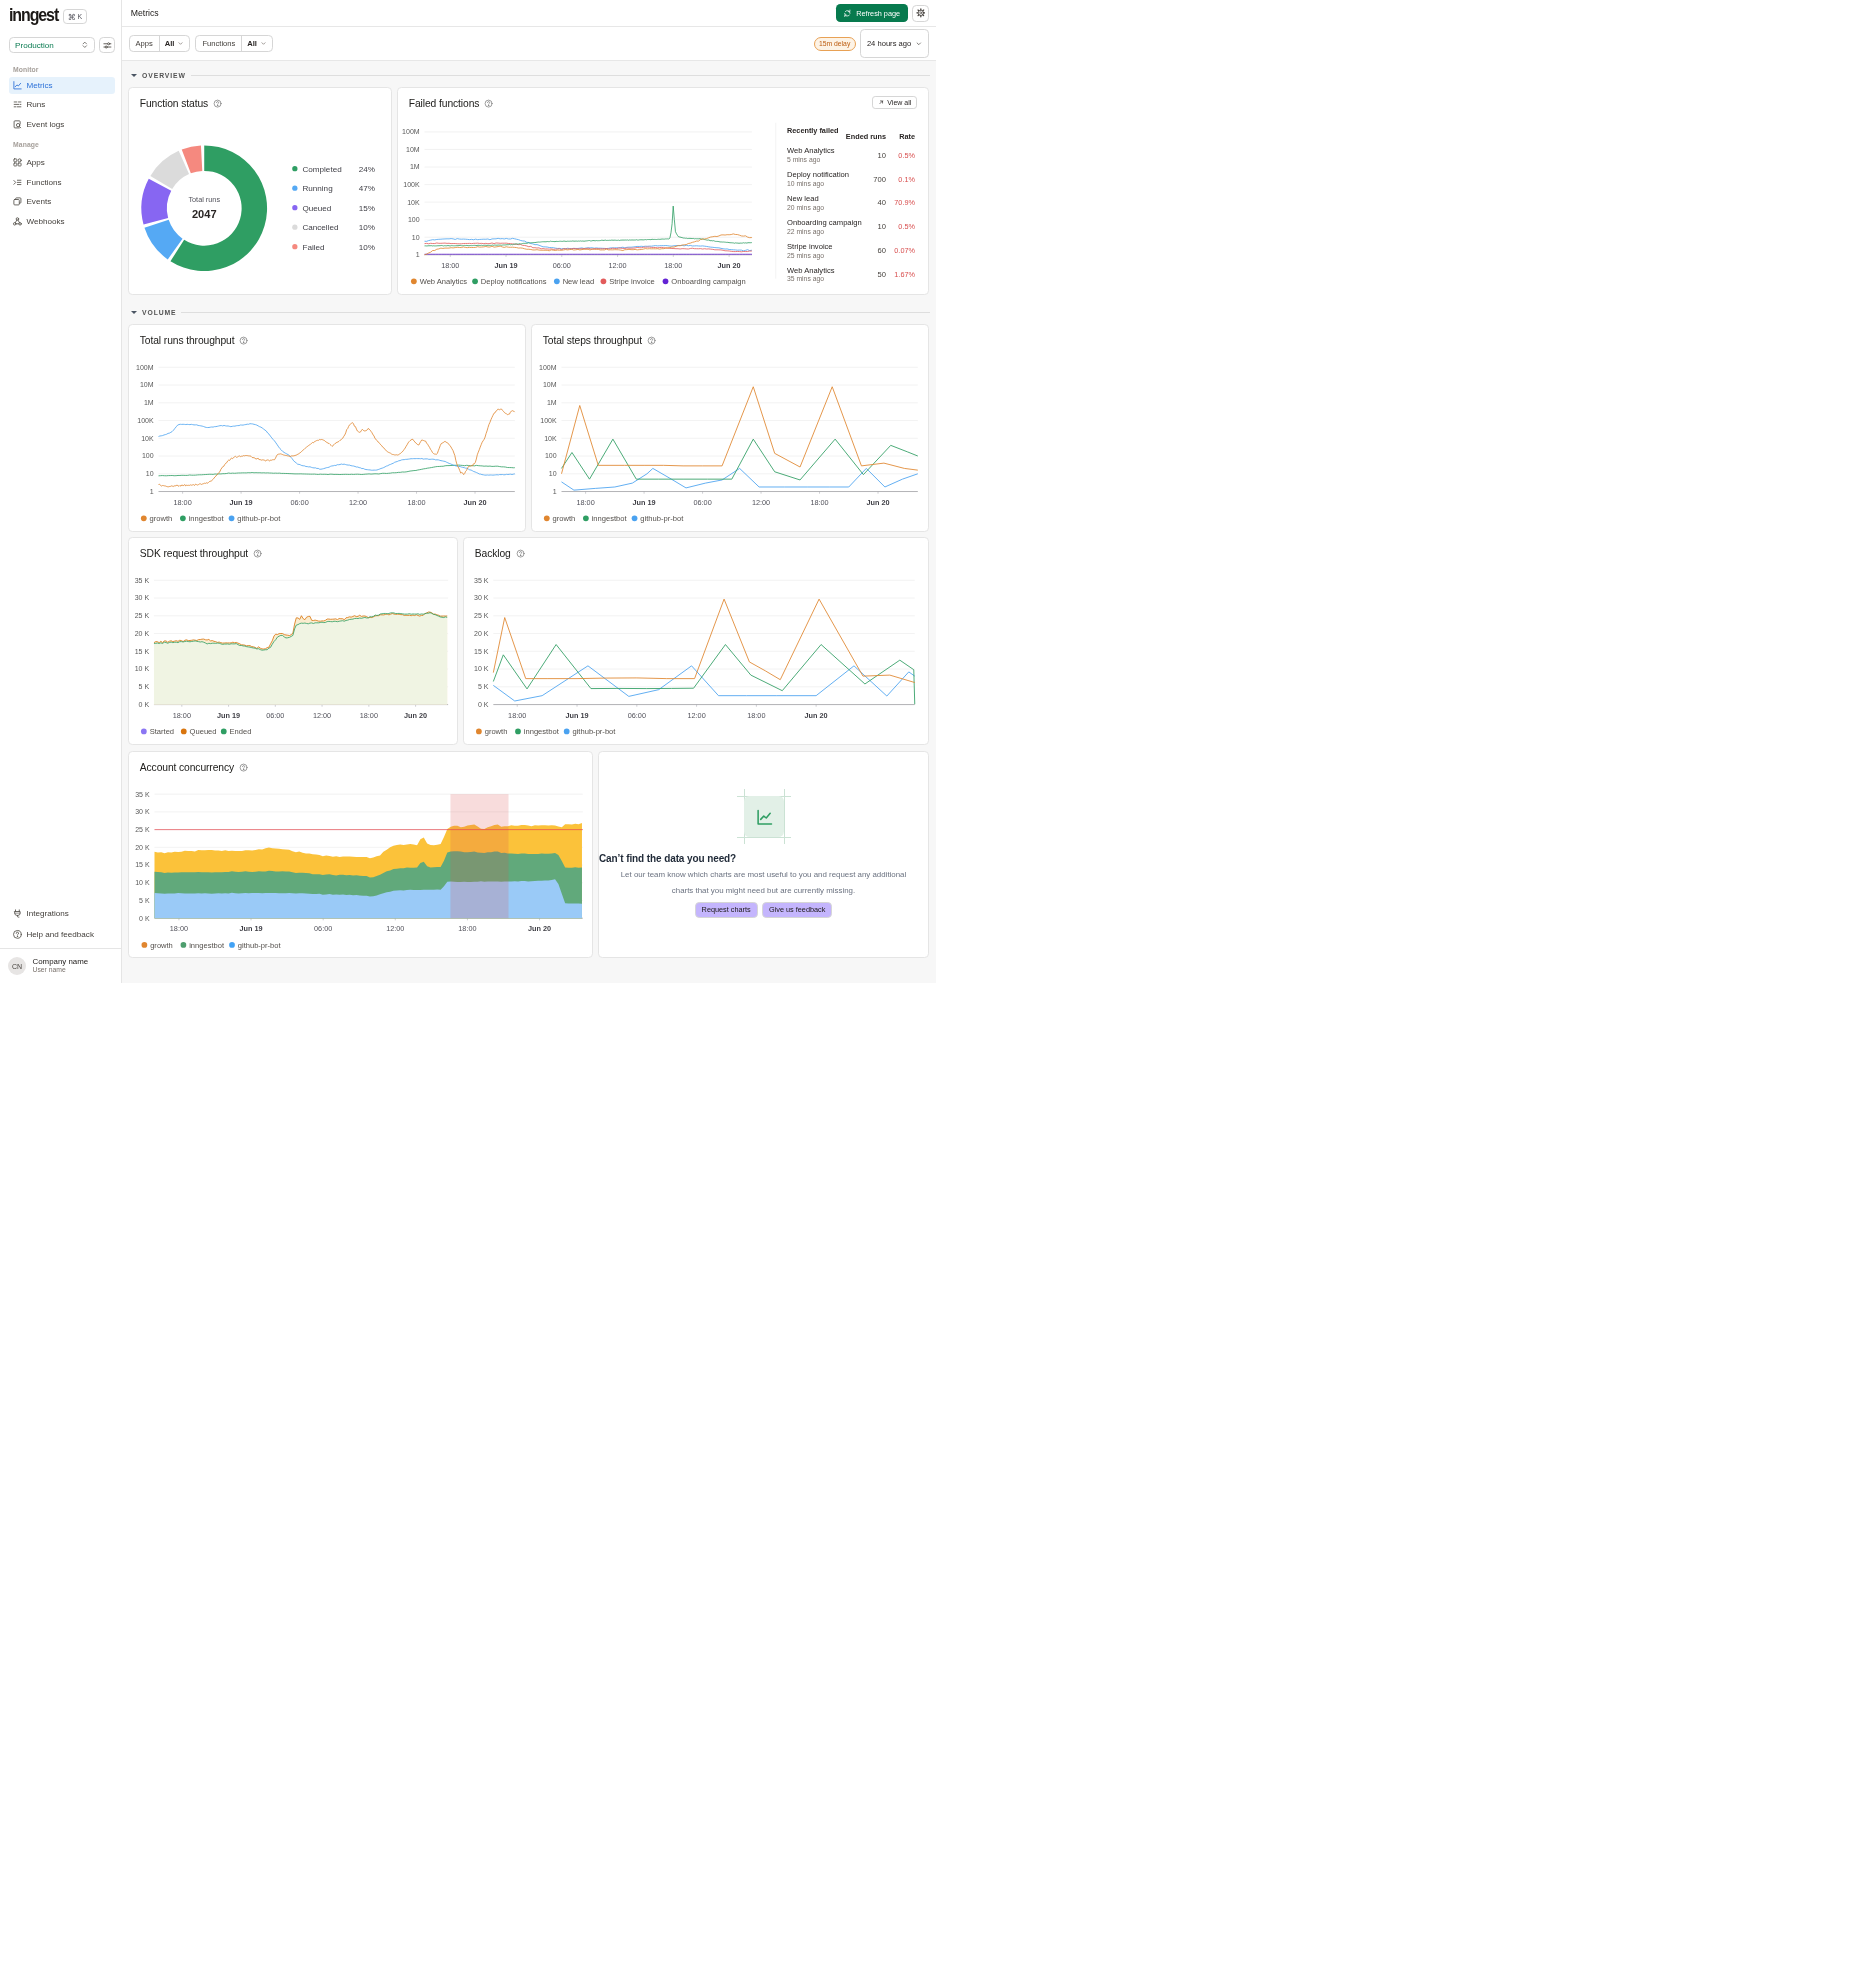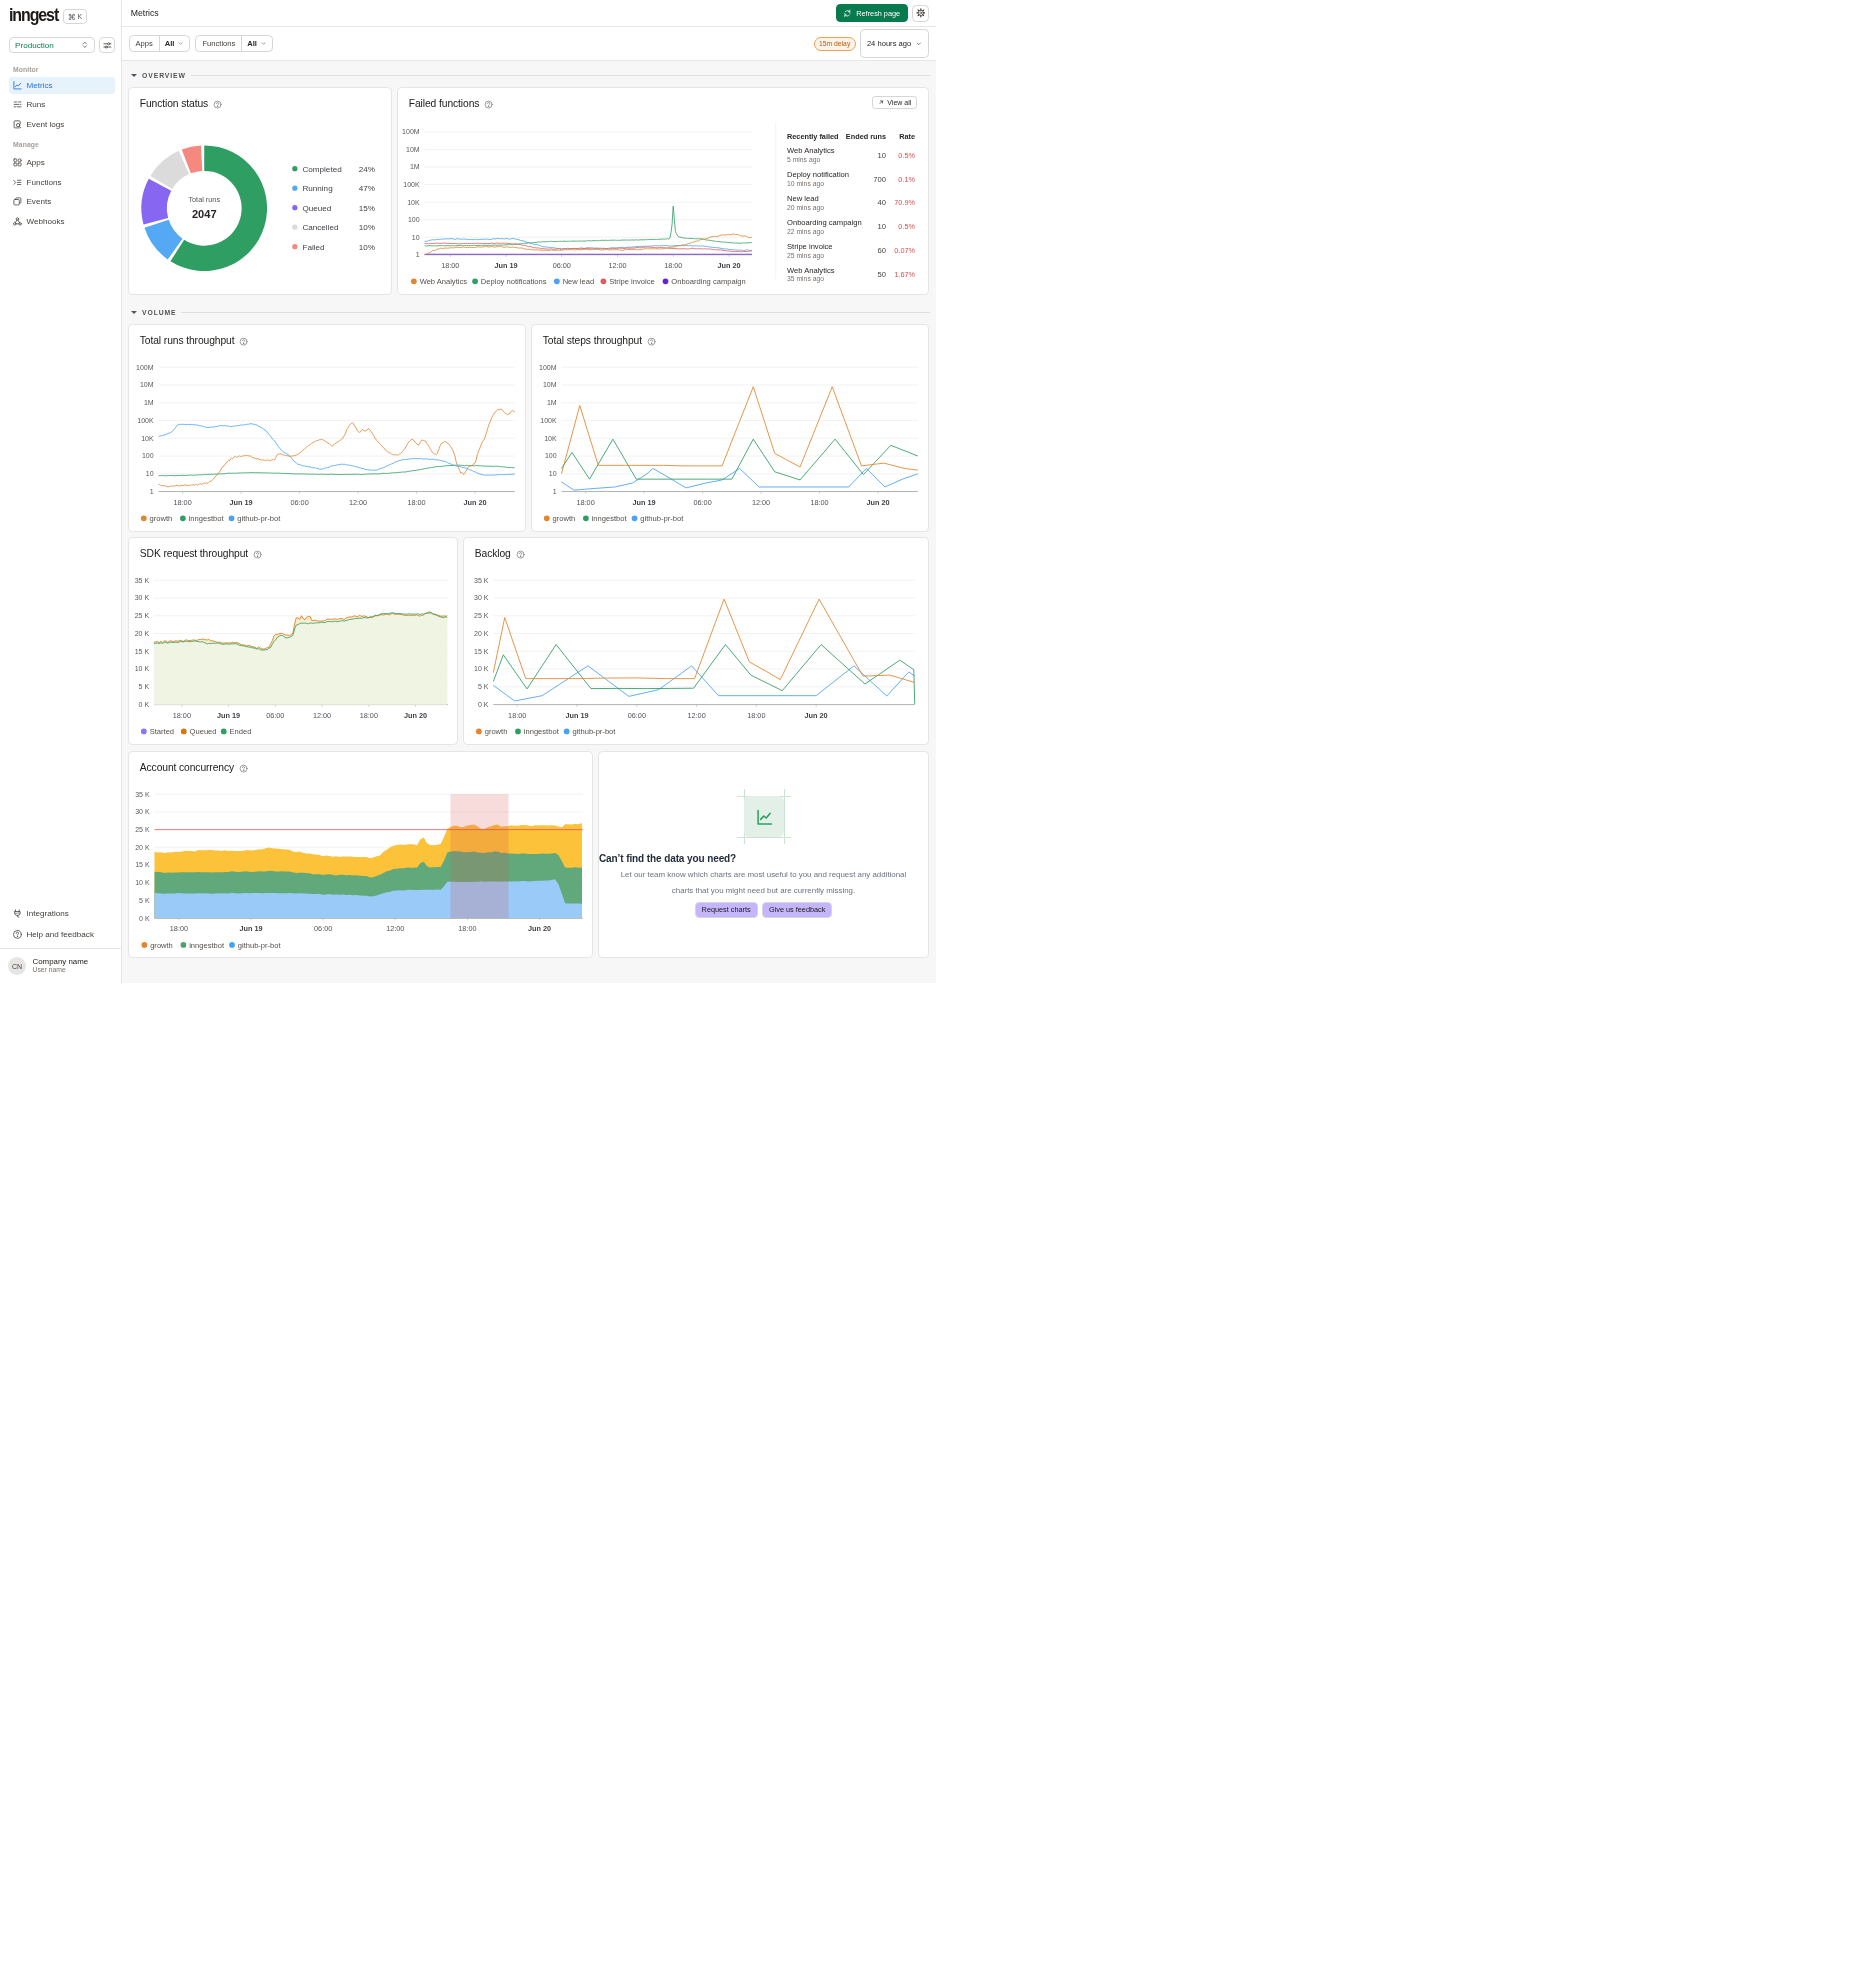--- a/index.html
+++ b/index.html
@@ -30,21 +30,21 @@
 .fgroup{display:flex;align-items:stretch;height:16.2px;border:0.5px solid #d6d6d6;border-radius:4.3px;overflow:hidden;margin-right:5.4px}
 .fgroup .lab{display:flex;align-items:center;padding:0 6px;font-size:7.6px;color:#44403c;border-right:0.5px solid #d6d6d6}
 .fgroup .val{display:flex;align-items:center;gap:2.7px;padding:0 4.9px;font-size:7.6px;font-weight:bold;color:#292524}
 .delay{margin-left:auto;height:14px;border:0.5px solid #e8a155;background:#fdf3e6;color:#bc5b0e;border-radius:541px;display:flex;align-items:center;padding:0 4.3px;font-size:6.8px;font-weight:500}
 .range{margin-left:4.9px;height:29px;border:0.5px solid #d6d6d6;border-radius:4.3px;display:flex;align-items:center;gap:3.8px;padding:0 5.4px;font-size:7.6px;color:#292524}
 #content{flex:1;position:relative;background:#f7f7f7}
 .sech{position:absolute;display:flex;align-items:center;font-size:6.8px;font-weight:bold;letter-spacing:0.9px;color:#525252}
 .sech .tri{width:0;height:0;border-left:3px solid transparent;border-right:3px solid transparent;border-top:3.5px solid #4b5563;margin-right:4.9px}
 .sech .ln{height:0.5px;background:#dedede;margin-left:4.9px}
 .card{position:absolute;background:#fff;border:0.5px solid #e5e5e5;border-radius:4.3px}
-.ct{position:absolute;left:10.8px;top:10.3px;font-size:10.3px;color:#21201e;display:flex;align-items:flex-end;gap:4.9px;font-weight:500;letter-spacing:-0.1px}
+.ct{position:absolute;left:10.8px;top:10.3px;font-size:10.3px;color:#21201e;display:flex;align-items:center;gap:4.9px;font-weight:500;letter-spacing:-0.1px}
 .cs{position:absolute;left:0;top:0}
 .viewall{position:absolute;top:8.7px;height:13px;border:0.5px solid #d6d6d6;border-radius:3.2px;display:flex;align-items:center;gap:3.2px;padding:0 4.9px;font-size:7px;color:#292524;background:#fff}
 .frow-h{position:absolute;font-size:7.3px;font-weight:bold;color:#292524}
 .fname{position:absolute;font-size:7.6px;color:#292524;white-space:nowrap}
 .ftime{position:absolute;font-size:6.8px;color:#79716b;white-space:nowrap}
 .fruns{position:absolute;font-size:7.6px;color:#44403c;text-align:right}
 .frate{position:absolute;font-size:7.3px;color:#d84e4e;text-align:right}
 
 .ebox{position:absolute;border-radius:5.4px;background:#e2f0e7}
 .emark{position:absolute;background:#cbe2d4}
@@ -237,21 +237,21 @@
             <line x1="698" y1="64" x2="698" y2="352" stroke="#e7e7e7" stroke-width="1"></line>
           </svg>
           <div class="ct">Failed functions<svg width="9.2" height="9.2" viewBox="0 0 20 20" fill="none" stroke="#737373" stroke-width="1.5" stroke-linecap="round">
               <circle cx="10" cy="10" r="7.6"></circle>
               <path d="M7.7 7.9a2.3 2.3 0 1 1 3.2 2.1c-.7.3-.9.7-.9 1.4"></path>
               <circle cx="10" cy="14" r=".5" fill="#737373"></circle>
             </svg></div>
           <div class="viewall" style="right:10.8px"><svg width="6.5" height="6.5" viewBox="0 0 20 20" fill="none" stroke="#292524" stroke-width="2" stroke-linecap="round" stroke-linejoin="round">
               <path d="M6 14L14 6M7.5 6H14v6.5"></path>
             </svg>View all</div>
-          <div class="frow-h" style="left:389px;top:44px">Recently failed</div>
+          <div class="frow-h" style="left:389px;top:38px">Recently failed</div>
           <div class="frow-h" style="left:434px;top:44px;width:54px;text-align:right">Ended runs</div>
           <div class="frow-h" style="left:474px;top:44px;width:43px;text-align:right">Rate</div>
           <div class="fname" style="left:389px;top:58px">Web Analytics</div>
           <div class="ftime" style="left:389px;top:68px">5 mins ago</div>
           <div class="fruns" style="left:434px;top:63px;width:54px">10</div>
           <div class="frate" style="left:474px;top:63px;width:43px">0.5%</div>
           <div class="fname" style="left:389px;top:82px">Deploy notification</div>
           <div class="ftime" style="left:389px;top:92px">10 mins ago</div>
           <div class="fruns" style="left:434px;top:87px;width:54px">700</div>
           <div class="frate" style="left:474px;top:87px;width:43px">0.1%</div>

